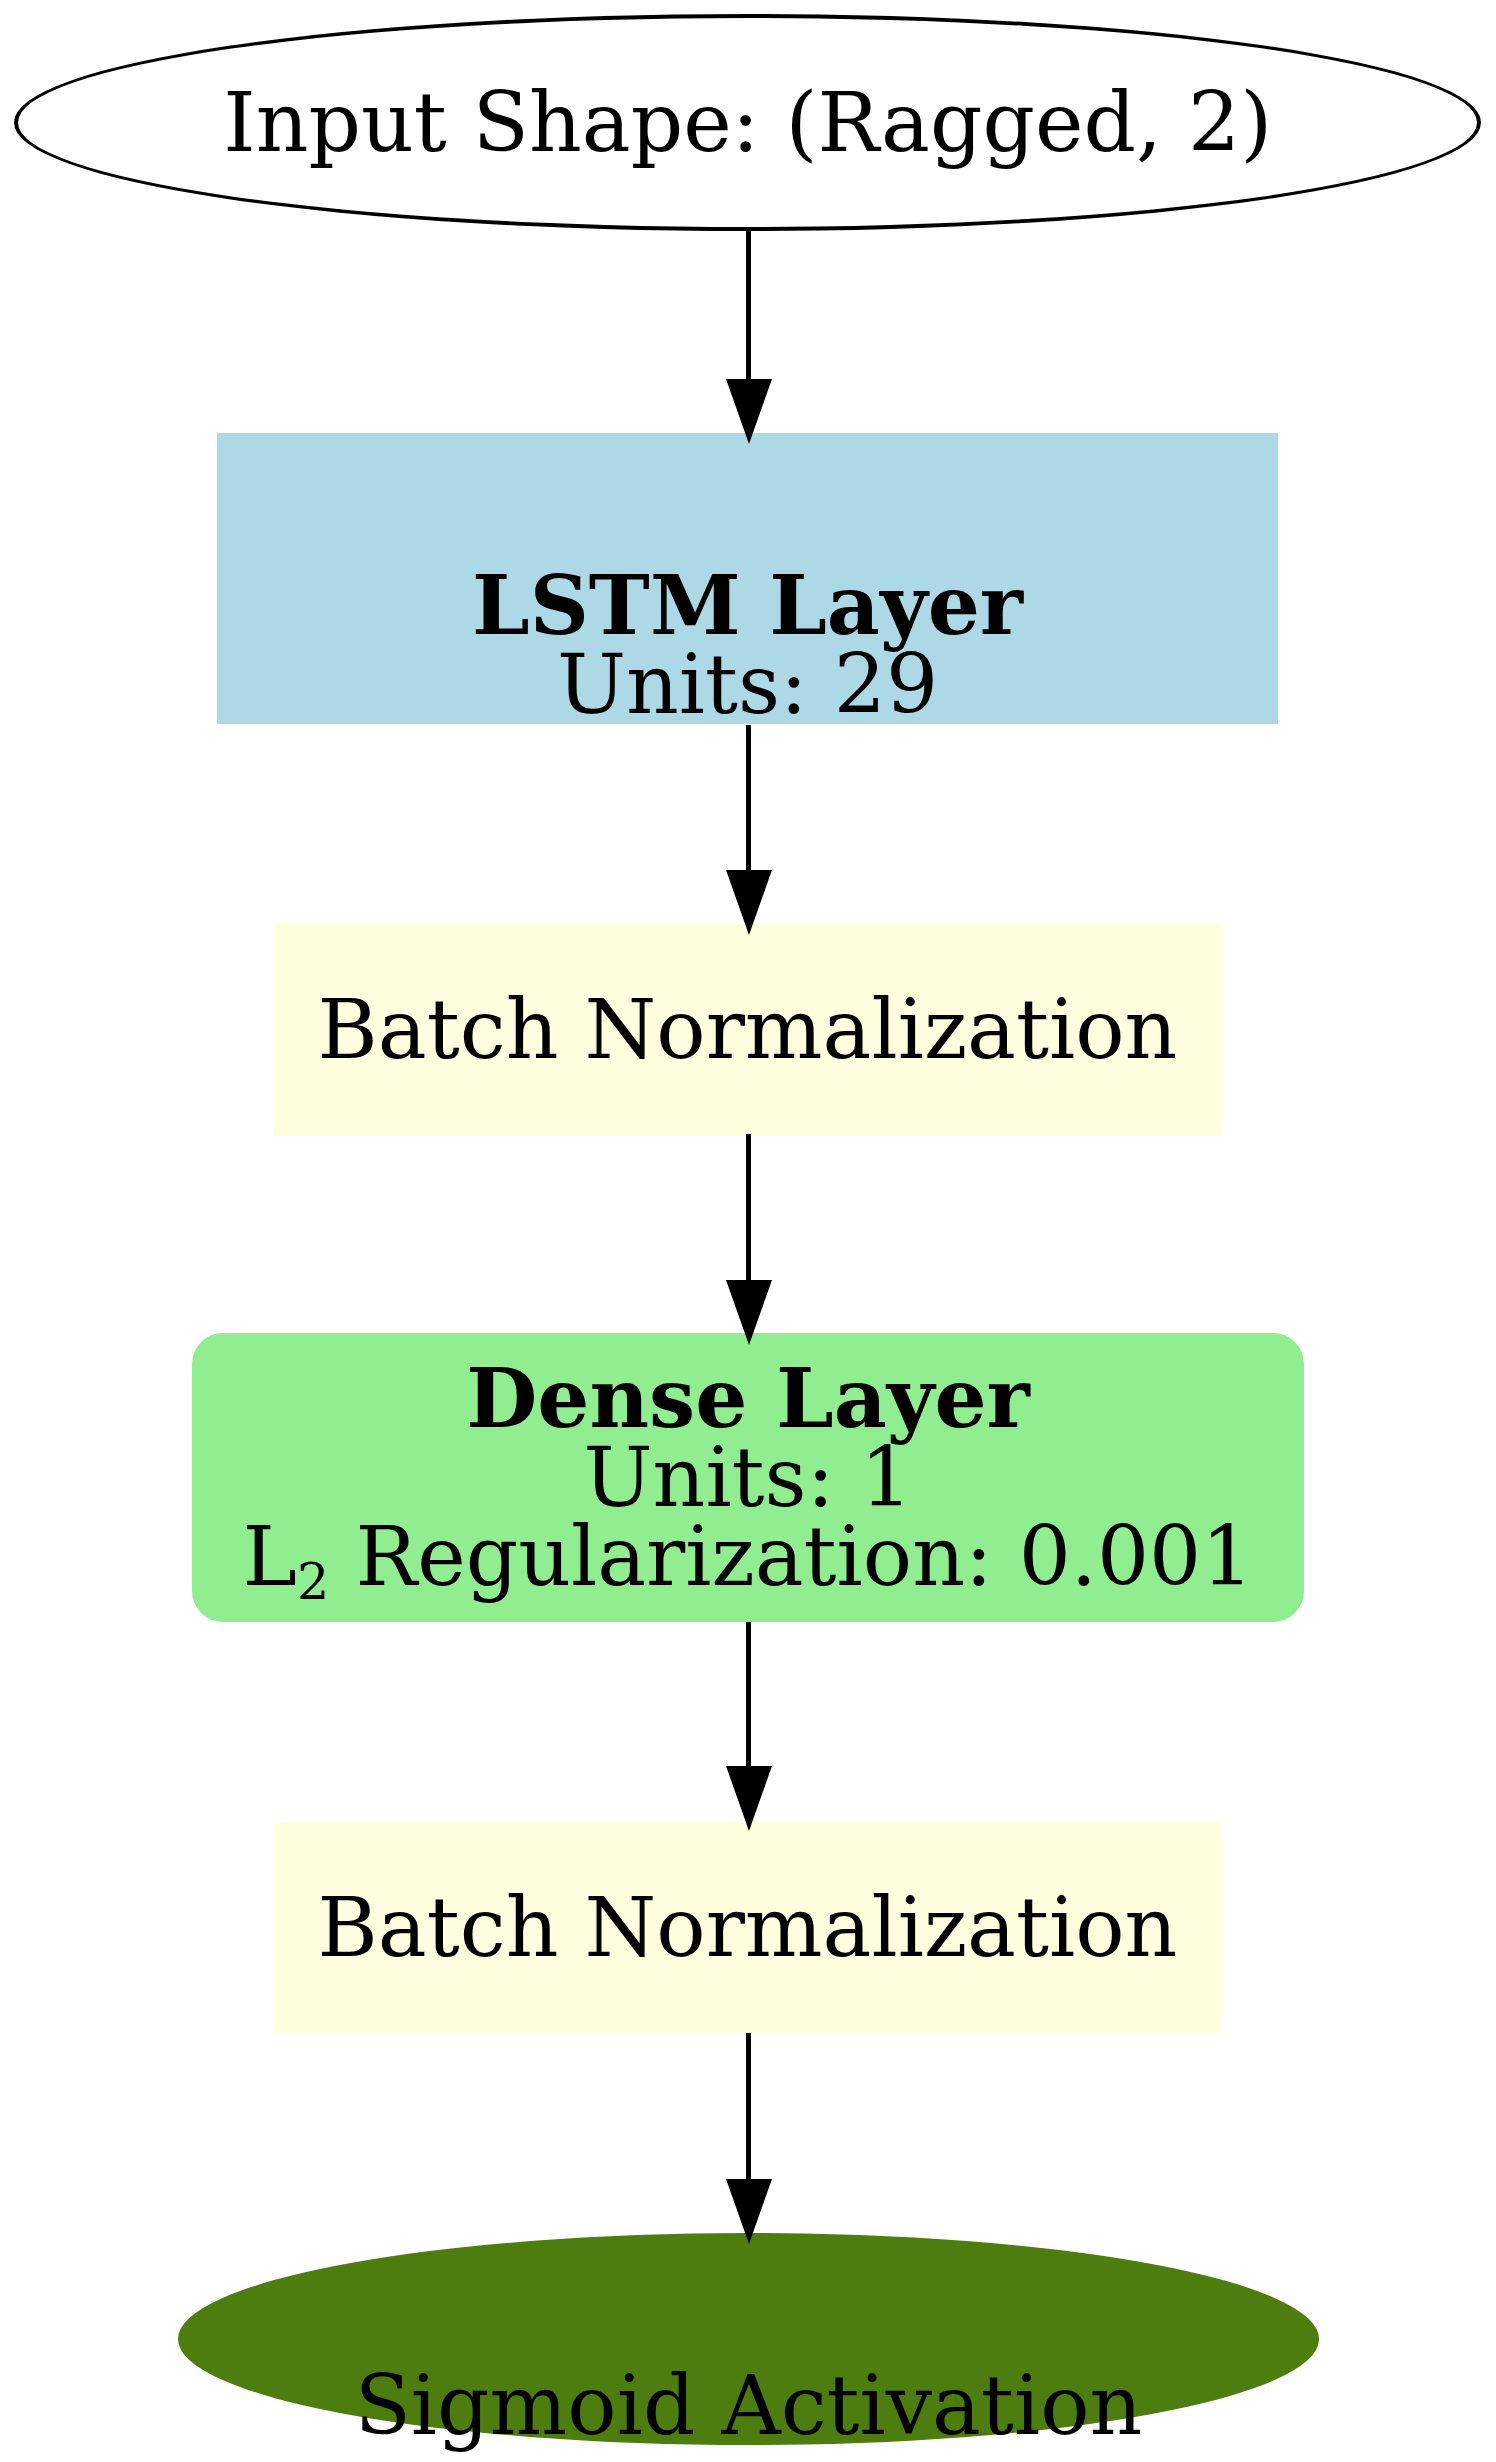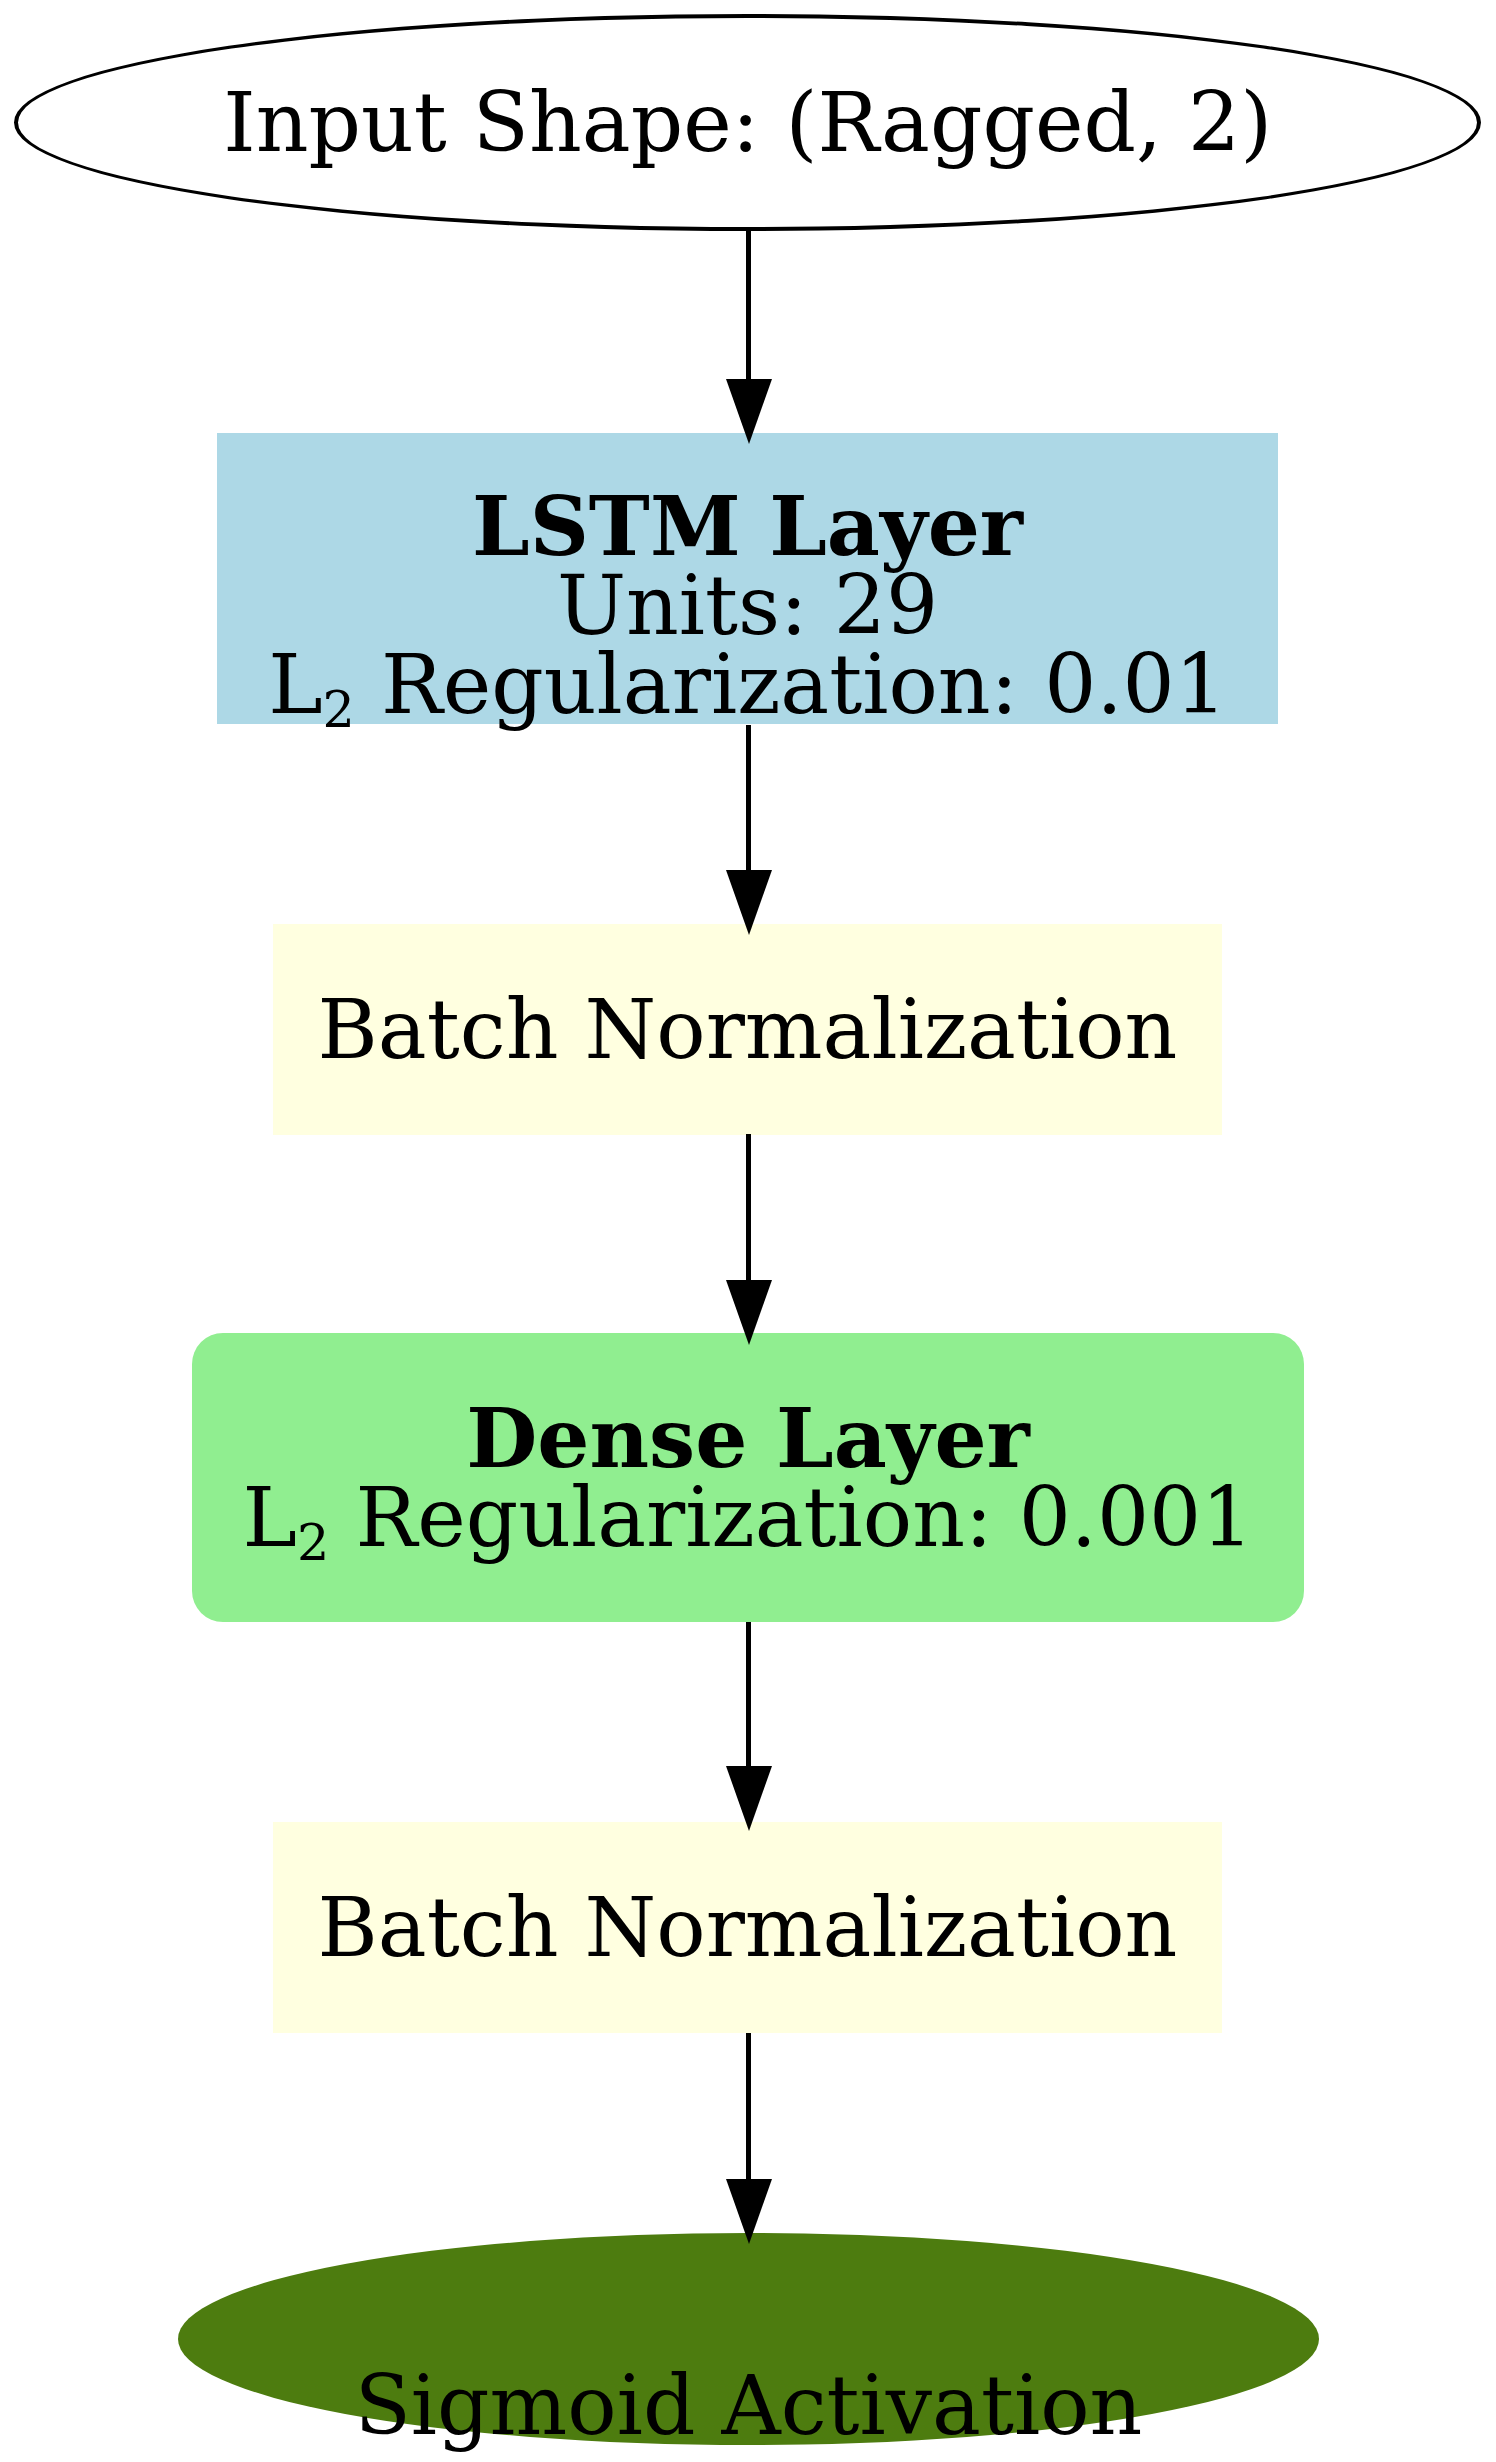--- a/index.html
+++ b/index.html
@@ -67,29 +67,29 @@
 
 <div id="canvas">
 
   <div class="node ellipse node-input" style="background: rgb(255, 255, 255);">
     <div>Input Shape: (Ragged, 2)</div>
   </div>
 
   <div class="node node-lstm" style="background: rgb(173, 216, 230);">
     <div class="bold">LSTM Layer</div>
     <div>Units: 29</div>
-    <div><span>L</span><span class="sub">2</span><span> Regularization: 0.01</span></div>
   </div>
 
   <div class="node node-bn1" style="background: rgb(255, 255, 224);">
     <div>Batch Normalization</div>
   </div>
 
   <div class="node node-dense" style="background: rgb(144, 238, 144); border-radius: 31px;">
     <div class="bold">Dense Layer</div>
+    <div>Units: 1</div>
     <div><span>L</span><span class="sub">2</span><span> Regularization: 0.001</span></div>
   </div>
 
   <div class="node node-bn2" style="background: rgb(255, 255, 224);">
     <div>Batch Normalization</div>
   </div>
 
   <div class="node ellipse node-output" style="background: #4d7c0f; justify-content: flex-end;">
     <div>Sigmoid Activation</div>
   </div>

